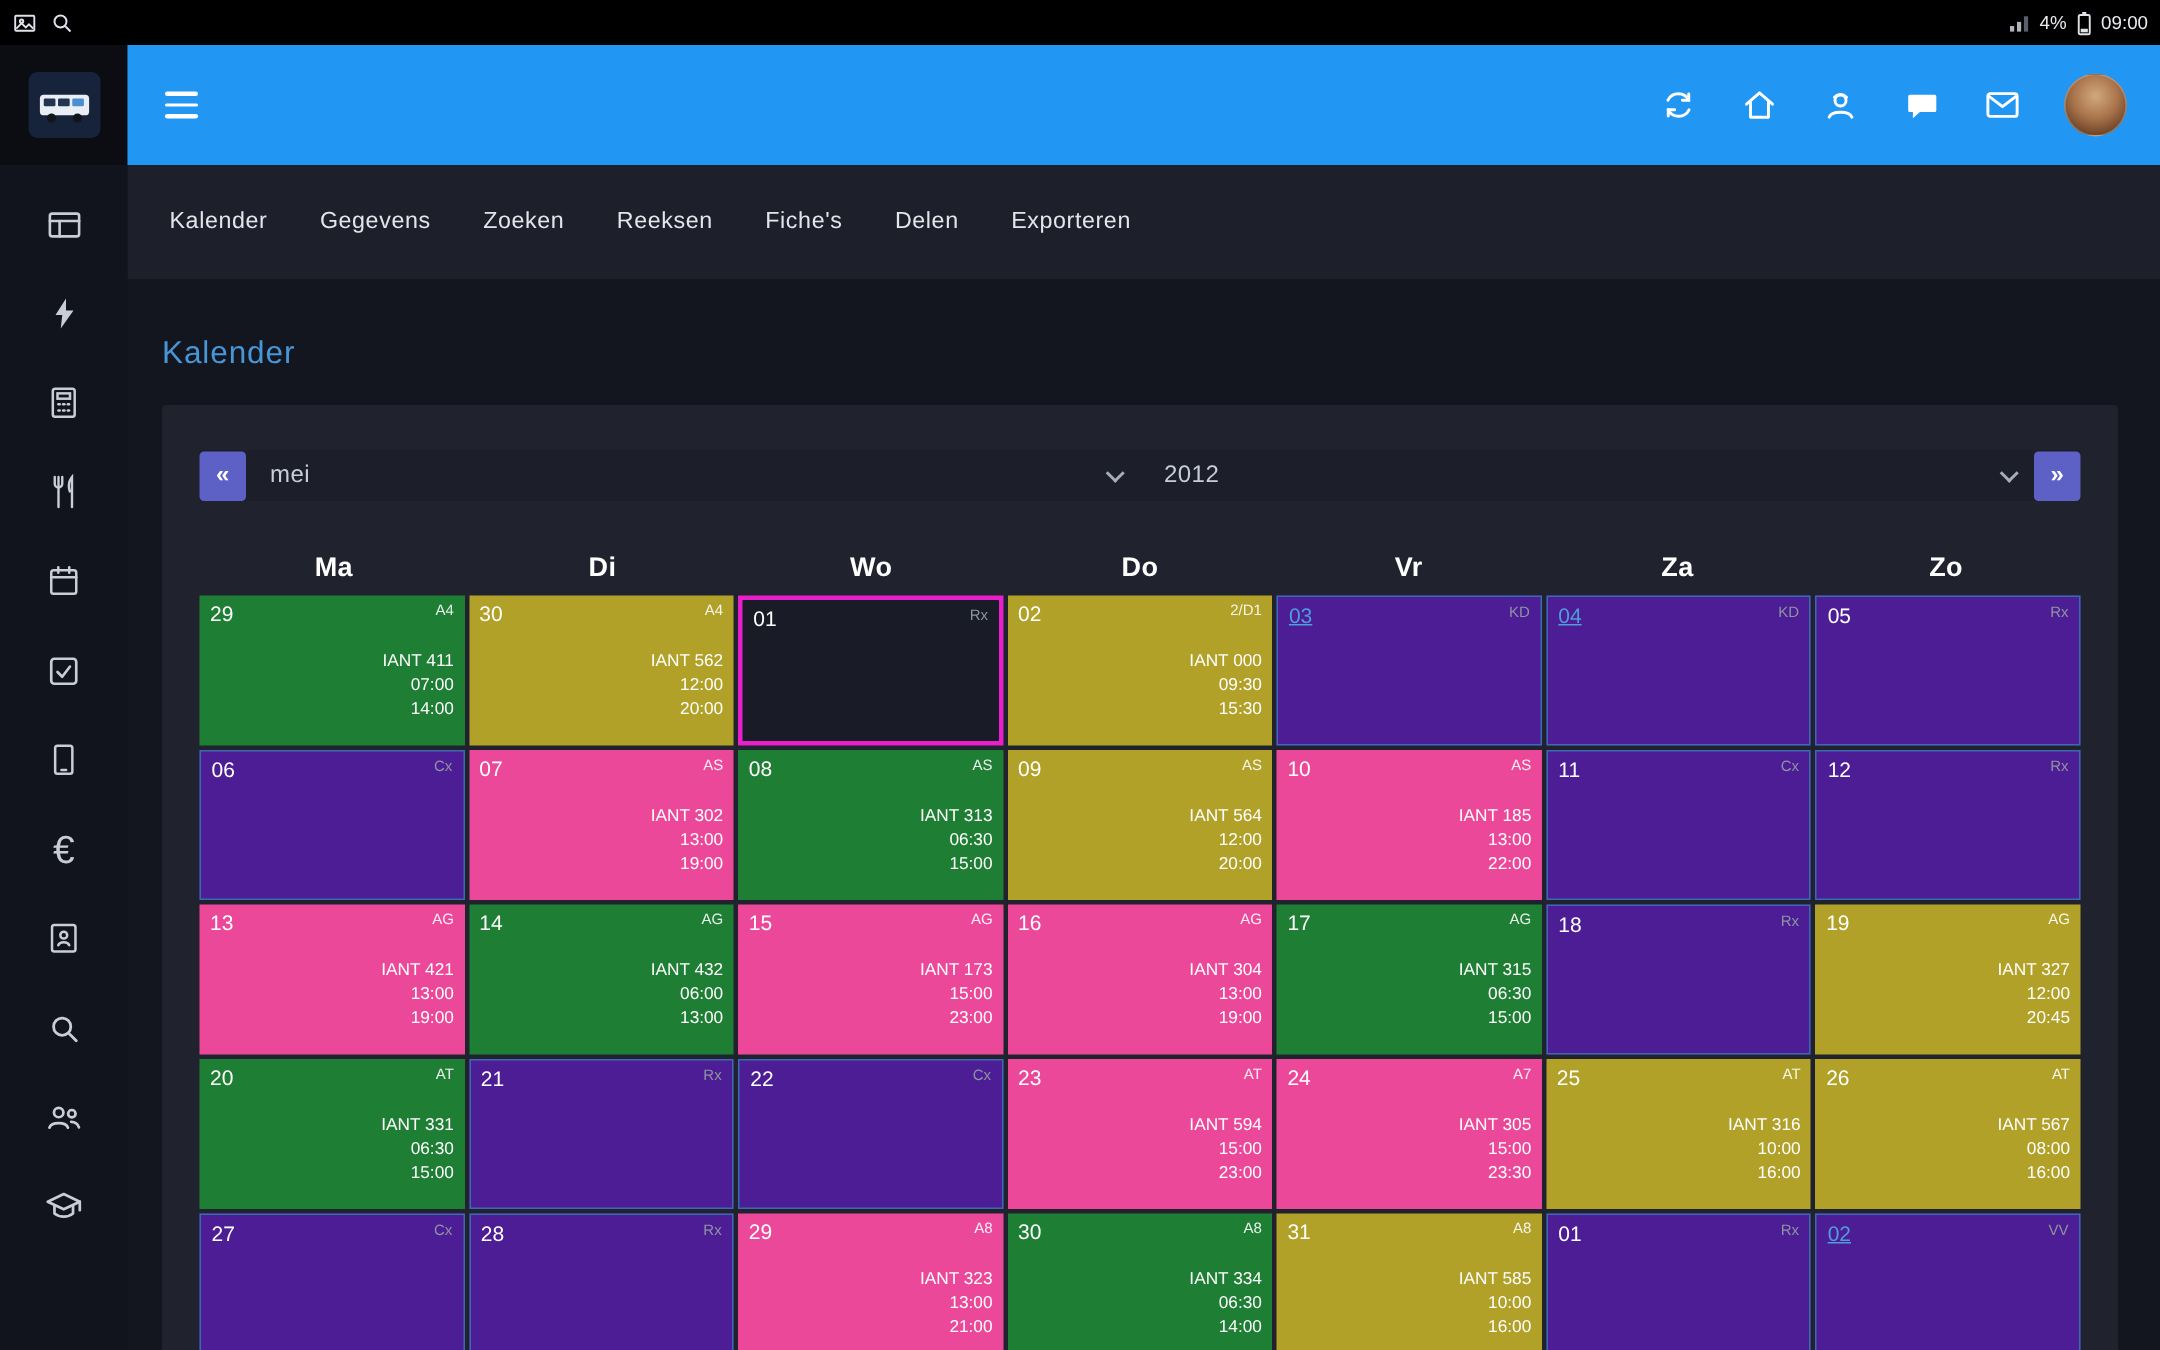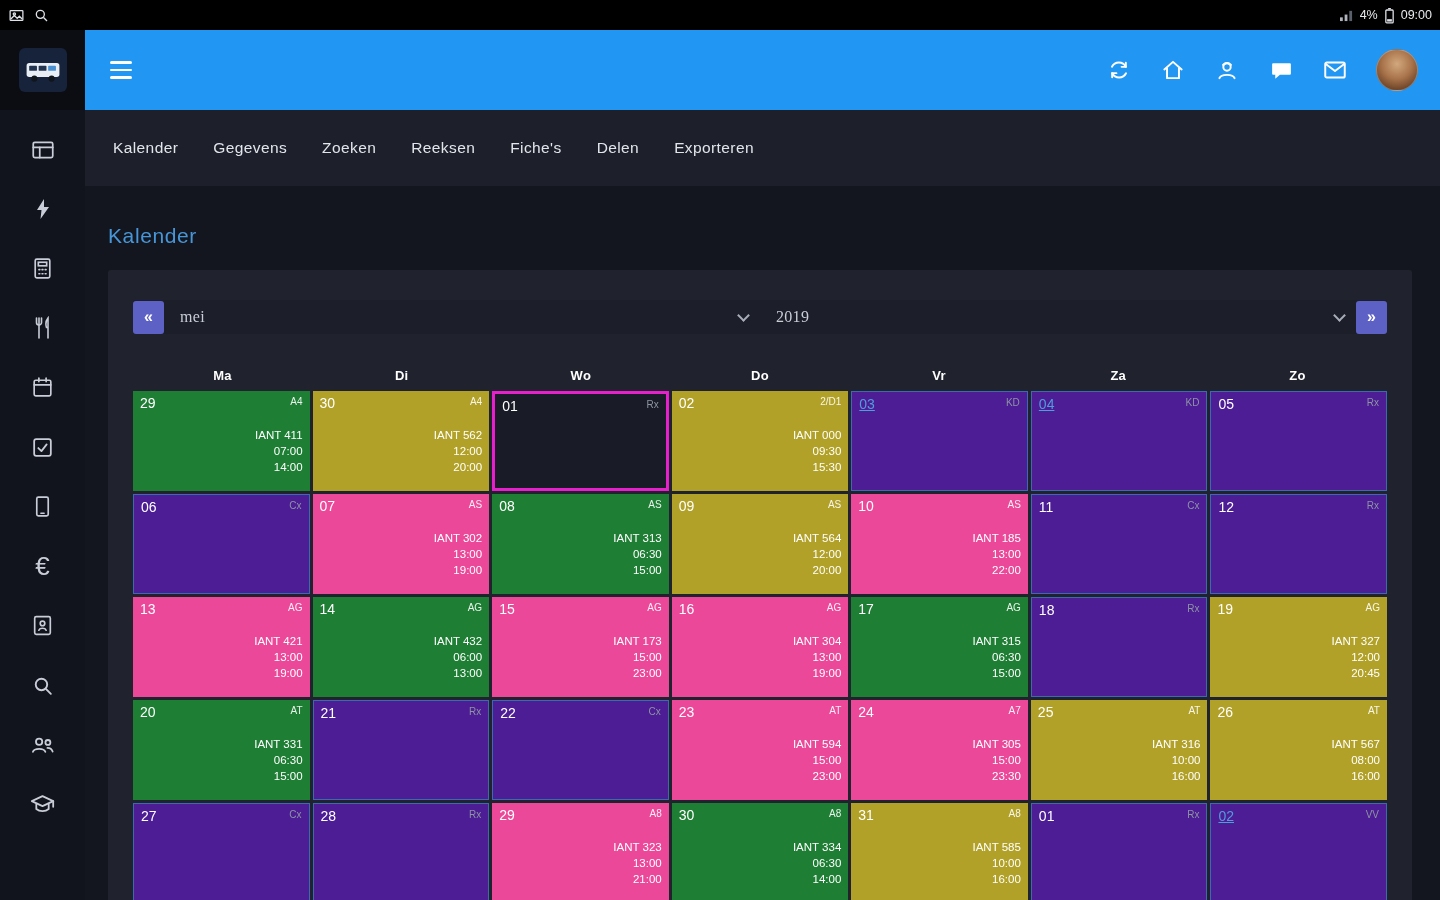--- a/index.html
+++ b/index.html
@@ -41,27 +41,27 @@
   
   .page-title { position:absolute; left:108px; top:224px; font-size:21px; color:#4796d8; letter-spacing:.6px; }
 
   .panel { position:absolute; left:108px; top:270px; width:1304px; height:650px; background:#20232e; border-radius:3px; }
 
   .monthnav { margin:30px 25px 0; height:34px; display:flex; align-items:center; background:rgba(0,0,0,.10); }
   .nav-btn { width:31px; height:33px; background:#5d61c6; border-radius:3px; border:none; color:#fff;
              font-size:16px; font-weight:bold; display:flex; align-items:center; justify-content:center; cursor:pointer;
              font-family:"Liberation Sans", sans-serif; }
   .selectbox { flex:1; height:100%; display:flex; align-items:center; justify-content:space-between;
-               padding:0 12px 0 16px; cursor:pointer;font-family:Liberation Serif, serif; }
+               padding:0 12px 0 16px; cursor:pointer; }
   .selectbox .sel-label { color:#c9cdd6; font-size:16px; letter-spacing:.3px; }
   .chev { width:9px; height:9px; border-right:2px solid #a7adba; border-bottom:2px solid #a7adba;
           transform:rotate(45deg); margin-top:-4px; }
 
   .weekdays { margin:34px 25px 0; display:grid; grid-template-columns:repeat(7,1fr); }
-  .weekday { text-align:center; color:#fff; font-size:13px; font-weight:bold; letter-spacing:.3px; }
+  .weekday { text-align:center; color:#fff; font-size:18px; font-weight:bold; letter-spacing:.3px; }
 
   .grid { margin:8px 25px 0; display:grid; grid-template-columns:repeat(7,1fr); gap:3px; }
   .cell { position:relative; height:100px; cursor:pointer; }
   .cell.empty  { background:#4c1d95; border:1px solid #3a6bb0; }
   .cell.green  { background:#1e7e34; }
   .cell.red    { background:#ec4899; }
   .cell.yellow { background:#b2a128; }
   .cell.selected { border:3px solid #e820cc; background:#191c26; }
   .cday { position:absolute; top:4px; left:7px; font-size:14px; color:#fff; }
   .cday.link { color:#4f9ddb; text-decoration:underline; }
@@ -285,21 +285,21 @@
 <div class="page-title">Kalender</div>
 
 <div class="panel">
   <div class="monthnav">
     <button class="nav-btn">«</button>
     <div class="selectbox">
       <span class="sel-label">mei</span>
       <span class="chev"></span>
     </div>
     <div class="selectbox">
-      <span class="sel-label">2019</span>
+      <span class="sel-label">2012</span>
       <span class="chev"></span>
     </div>
     <button class="nav-btn">»</button>
   </div>
 
   <div class="weekdays">
     <span class="weekday">Ma</span>
     <span class="weekday">Di</span>
     <span class="weekday">Wo</span>
     <span class="weekday">Do</span>

